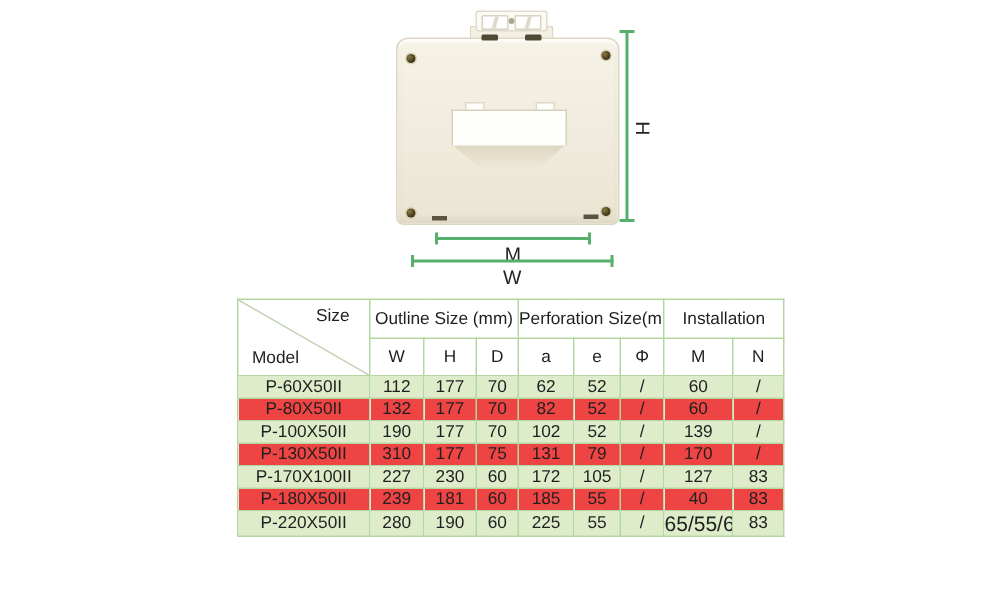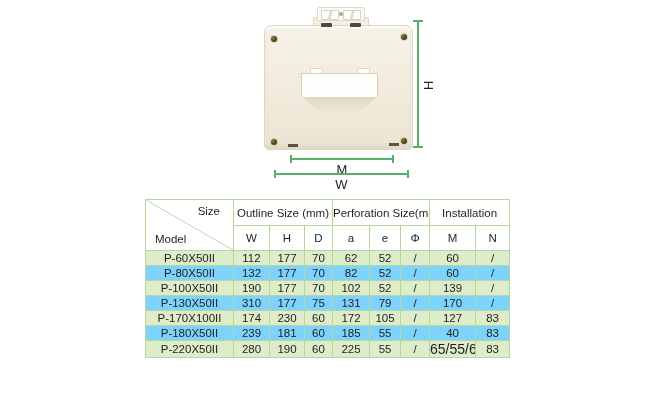--- a/index.html
+++ b/index.html
@@ -85,34 +85,34 @@
   .dim-m-cap-l  { left:290px; top:155px; width:2px;  height:8px; }
   .dim-m-cap-r  { left:392px; top:155px; width:2px;  height:8px; }
   .dim-m-label  { left:290px; top:162px; width:104px; text-align:center; }
   .dim-w-line   { left:274px; top:173px; width:135px; height:2px; }
   .dim-w-cap-l  { left:274px; top:170px; width:2px;  height:8px; }
   .dim-w-cap-r  { left:407px; top:170px; width:2px;  height:8px; }
   .dim-w-label  { left:274px; top:177px; width:135px; text-align:center; }
 
   
   .spec-table {
-    position:absolute; left:145px; top:199px; width:364px;
+    position:absolute; left:158px; top:199px; width:364px;
     border-collapse:collapse; table-layout:fixed;
     font-size:11.5px; color:#1f1f1f;
   }
   .spec-table th, .spec-table td {
     border:1px solid #b4d7a2; text-align:center; vertical-align:middle;
     padding:0; font-weight:normal; overflow:hidden; white-space:nowrap;
   }
   .spec-table thead th { background:#ffffff; }
   .spec-table thead tr.group-row th { height:25px; }
   .spec-table thead tr.letter-row th { height:24px; }
   .spec-table tbody tr { height:15px; }
   .spec-table tbody tr.alt { background:#dfecca; }
-  .spec-table tbody tr.plain { background:#7dd3fc; }
+  .spec-table tbody tr.plain { background:#ef4444; }
   .corner-cell { position:relative; }
   .corner-cell svg { position:absolute; left:0; top:0; width:100%; height:100%; }
   .corner-size  { position:absolute; top:5px; right:13px; }
   .corner-model { position:absolute; bottom:5px; left:9px; }
   td.small-val { font-size:14px; }
 </style>
 </head>
 <body>
 
 <div class="canvas">
@@ -230,21 +230,21 @@
         <td>177</td>
         <td>75</td>
         <td>131</td>
         <td>79</td>
         <td>/</td>
         <td>170</td>
         <td>/</td>
       </tr>
       <tr class="alt">
         <td>P-170X100II</td>
-        <td>174</td>
+        <td>227</td>
         <td>230</td>
         <td>60</td>
         <td>172</td>
         <td>105</td>
         <td>/</td>
         <td>127</td>
         <td>83</td>
       </tr>
       <tr class="plain">
         <td>P-180X50II</td>

